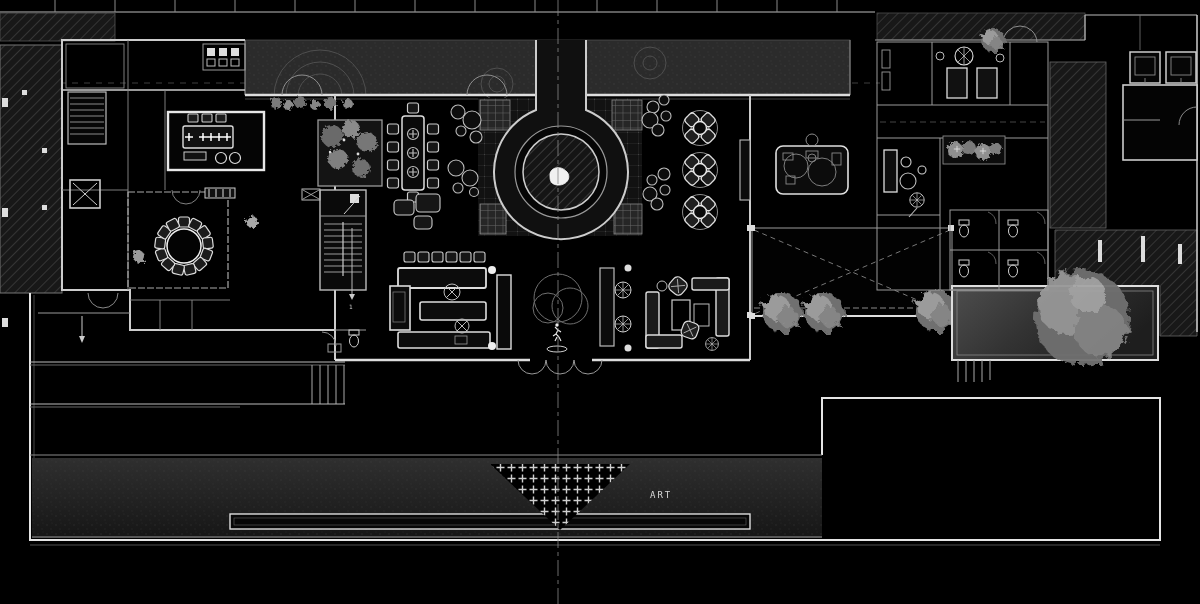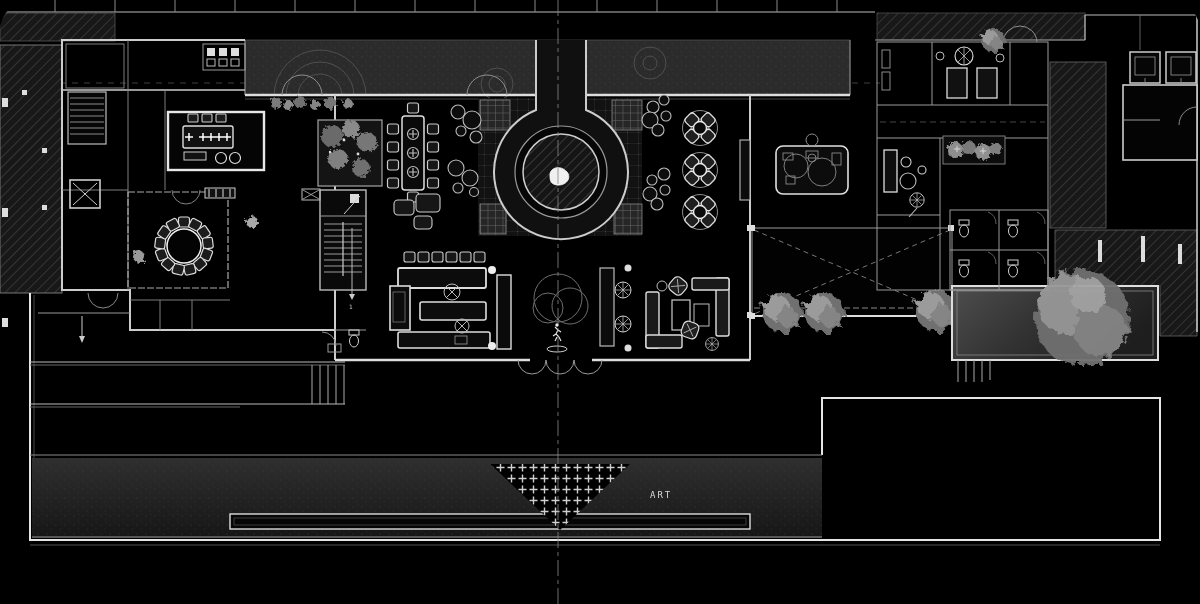--- a/index.html
+++ b/index.html
@@ -1,20 +1,20 @@
 <!DOCTYPE html>
 <html style="--bg: #000000; --wall: #e8e8e8; --wall-dim: #9a9a9a; --line-faint: #4a4a4a; --driveway: #2b2b2b; --tree: #8d8d8d; --text: #d8d8d8;"><head>
 <meta charset="utf-8">
 <style>
   :root{
     --bg:#000000; --wall:#e8e8e8; --wall-dim:#9a9a9a; --line-faint:#4a4a4a;
     --driveway:#2b2b2b; --tree:#8d8d8d; --text:#d8d8d8;
   }
   html,body{margin:0;padding:0;background:var(--bg);}
-  .stage{width:1200px;height:604px;background:var(--bg);overflow:hidden;border-radius:31px;}
+  .stage{width:1200px;height:604px;background:var(--bg);overflow:hidden;}
   svg{display:block;}
   text.art{font-family:"DejaVu Sans Mono",monospace;font-size:9px;letter-spacing:2px;fill:var(--text);}
   text.tiny{font-family:"DejaVu Sans Mono",monospace;font-size:6px;fill:#cccccc;}
 </style>
 </head>
 <body>
 
 <div class="stage">
 <svg width="1200" height="604" viewBox="0 0 1200 604">
   <defs>

